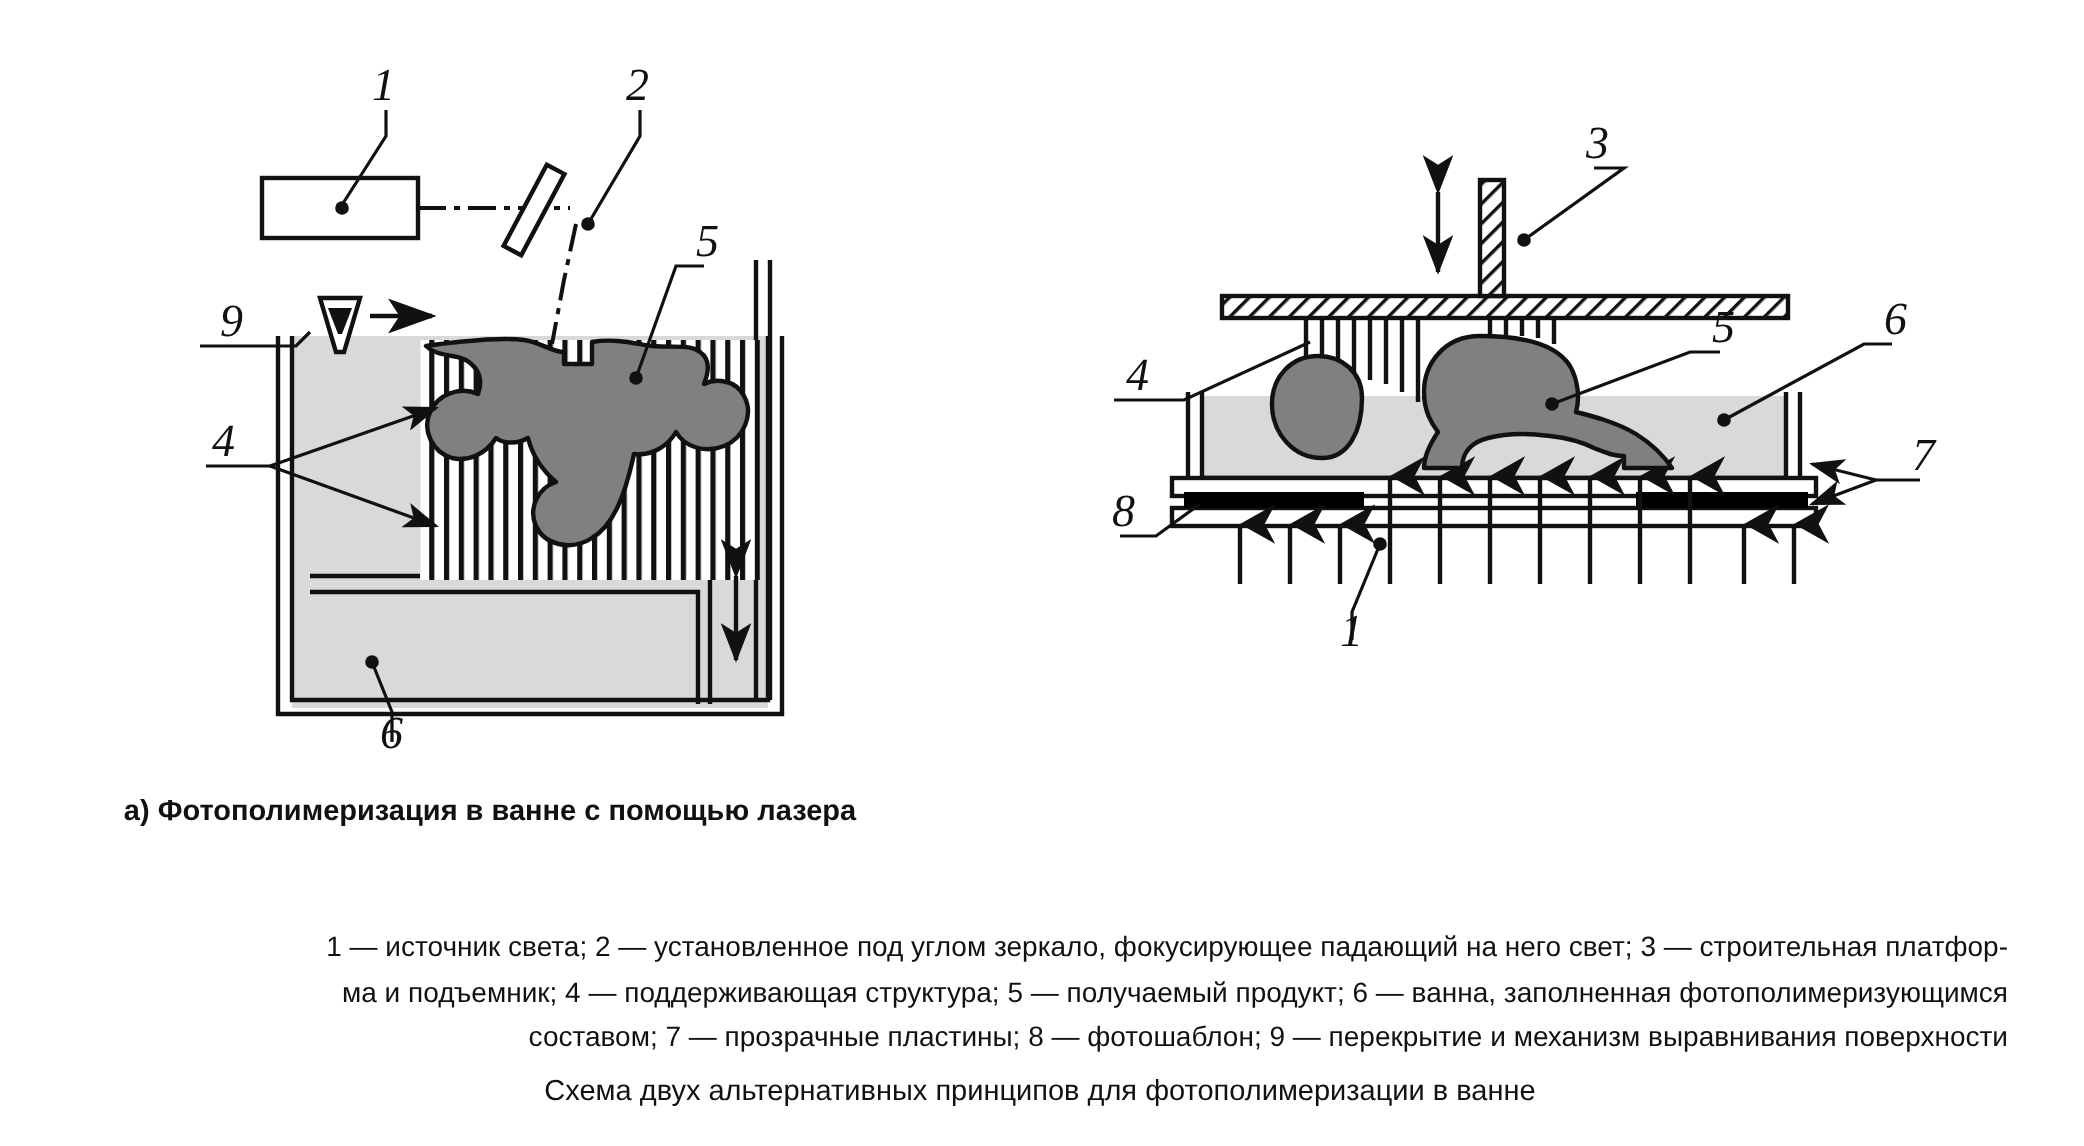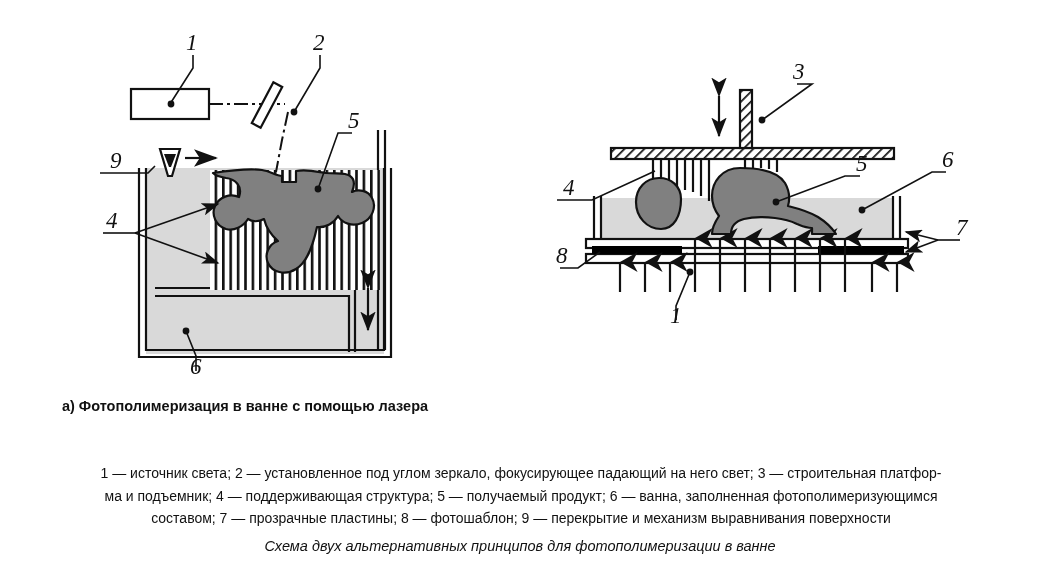--- a/index.html
+++ b/index.html
@@ -20,25 +20,25 @@
     line-height:20px;
     color:#111;
     text-align:center;
     font-weight:bold;
   }
   #cap-a{left:20px;top:396px;width:450px;}
   #cap-b{left:480px;top:396px;width:545px;}
 
   #legend{
     position:absolute;left:38px;top:462px;width:966px;
-    font-size:14px;line-height:22.5px;text-align:center;color:#111;
+    font-size:14px;line-height:22.5px;text-align:right;color:#111;
   }
   #bottom-caption{
     position:absolute;left:60px;top:538px;width:920px;
-    font-size:14.5px;text-align:center;color:#111;font-style:italic;
+    font-size:14.5px;text-align:center;color:#111;
   }
 </style>
 </head>
 <body>
 
 <div id="stage">
 
   <svg class="fig" viewBox="0 0 1042 573">
     <defs>
       <marker id="arrHead" markerWidth="11" markerHeight="8" refX="10" refY="4" orient="auto">

